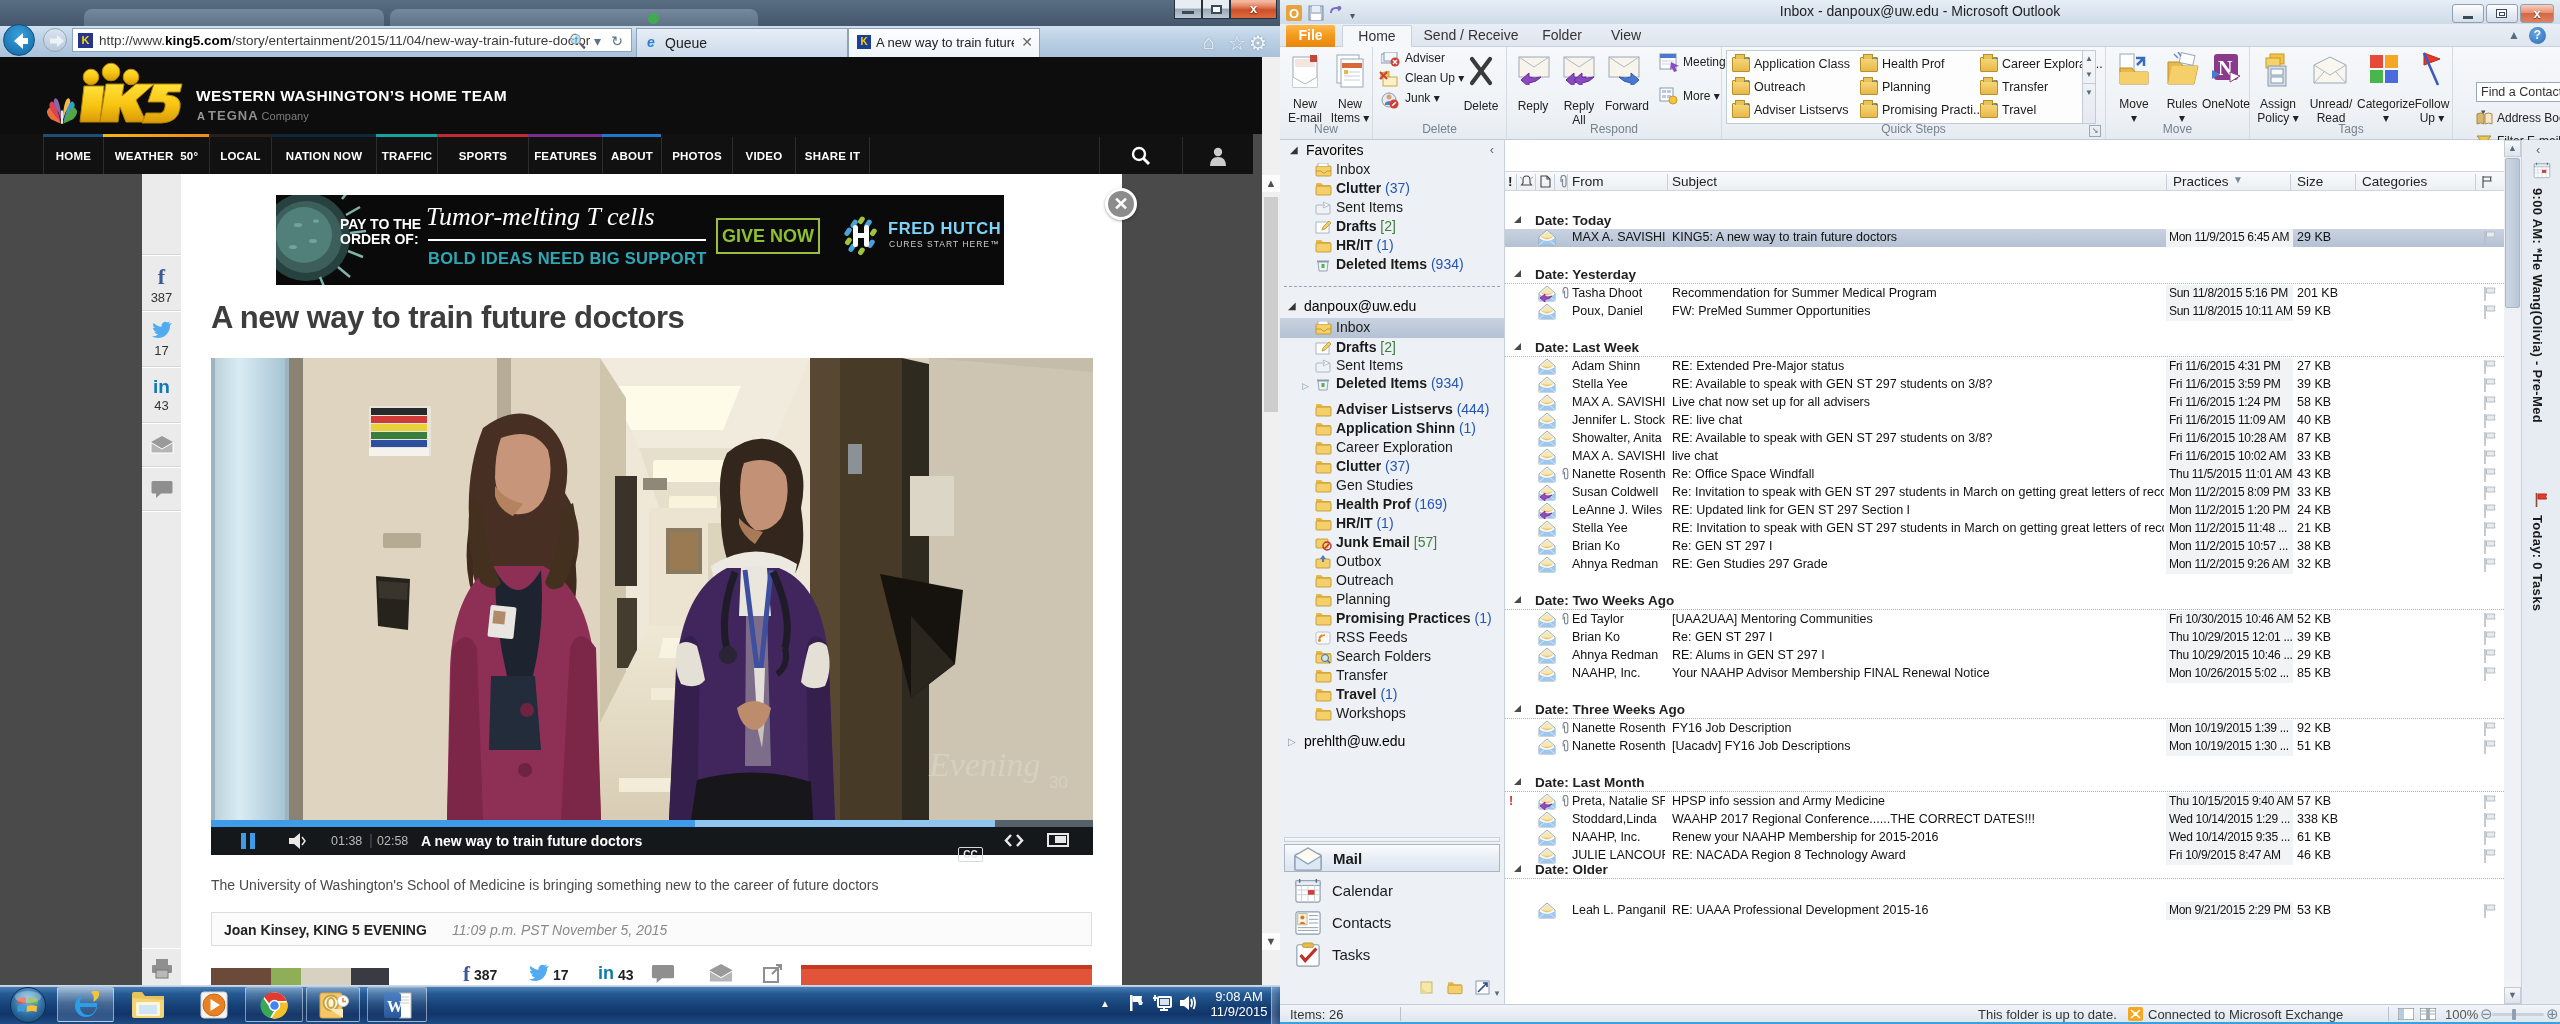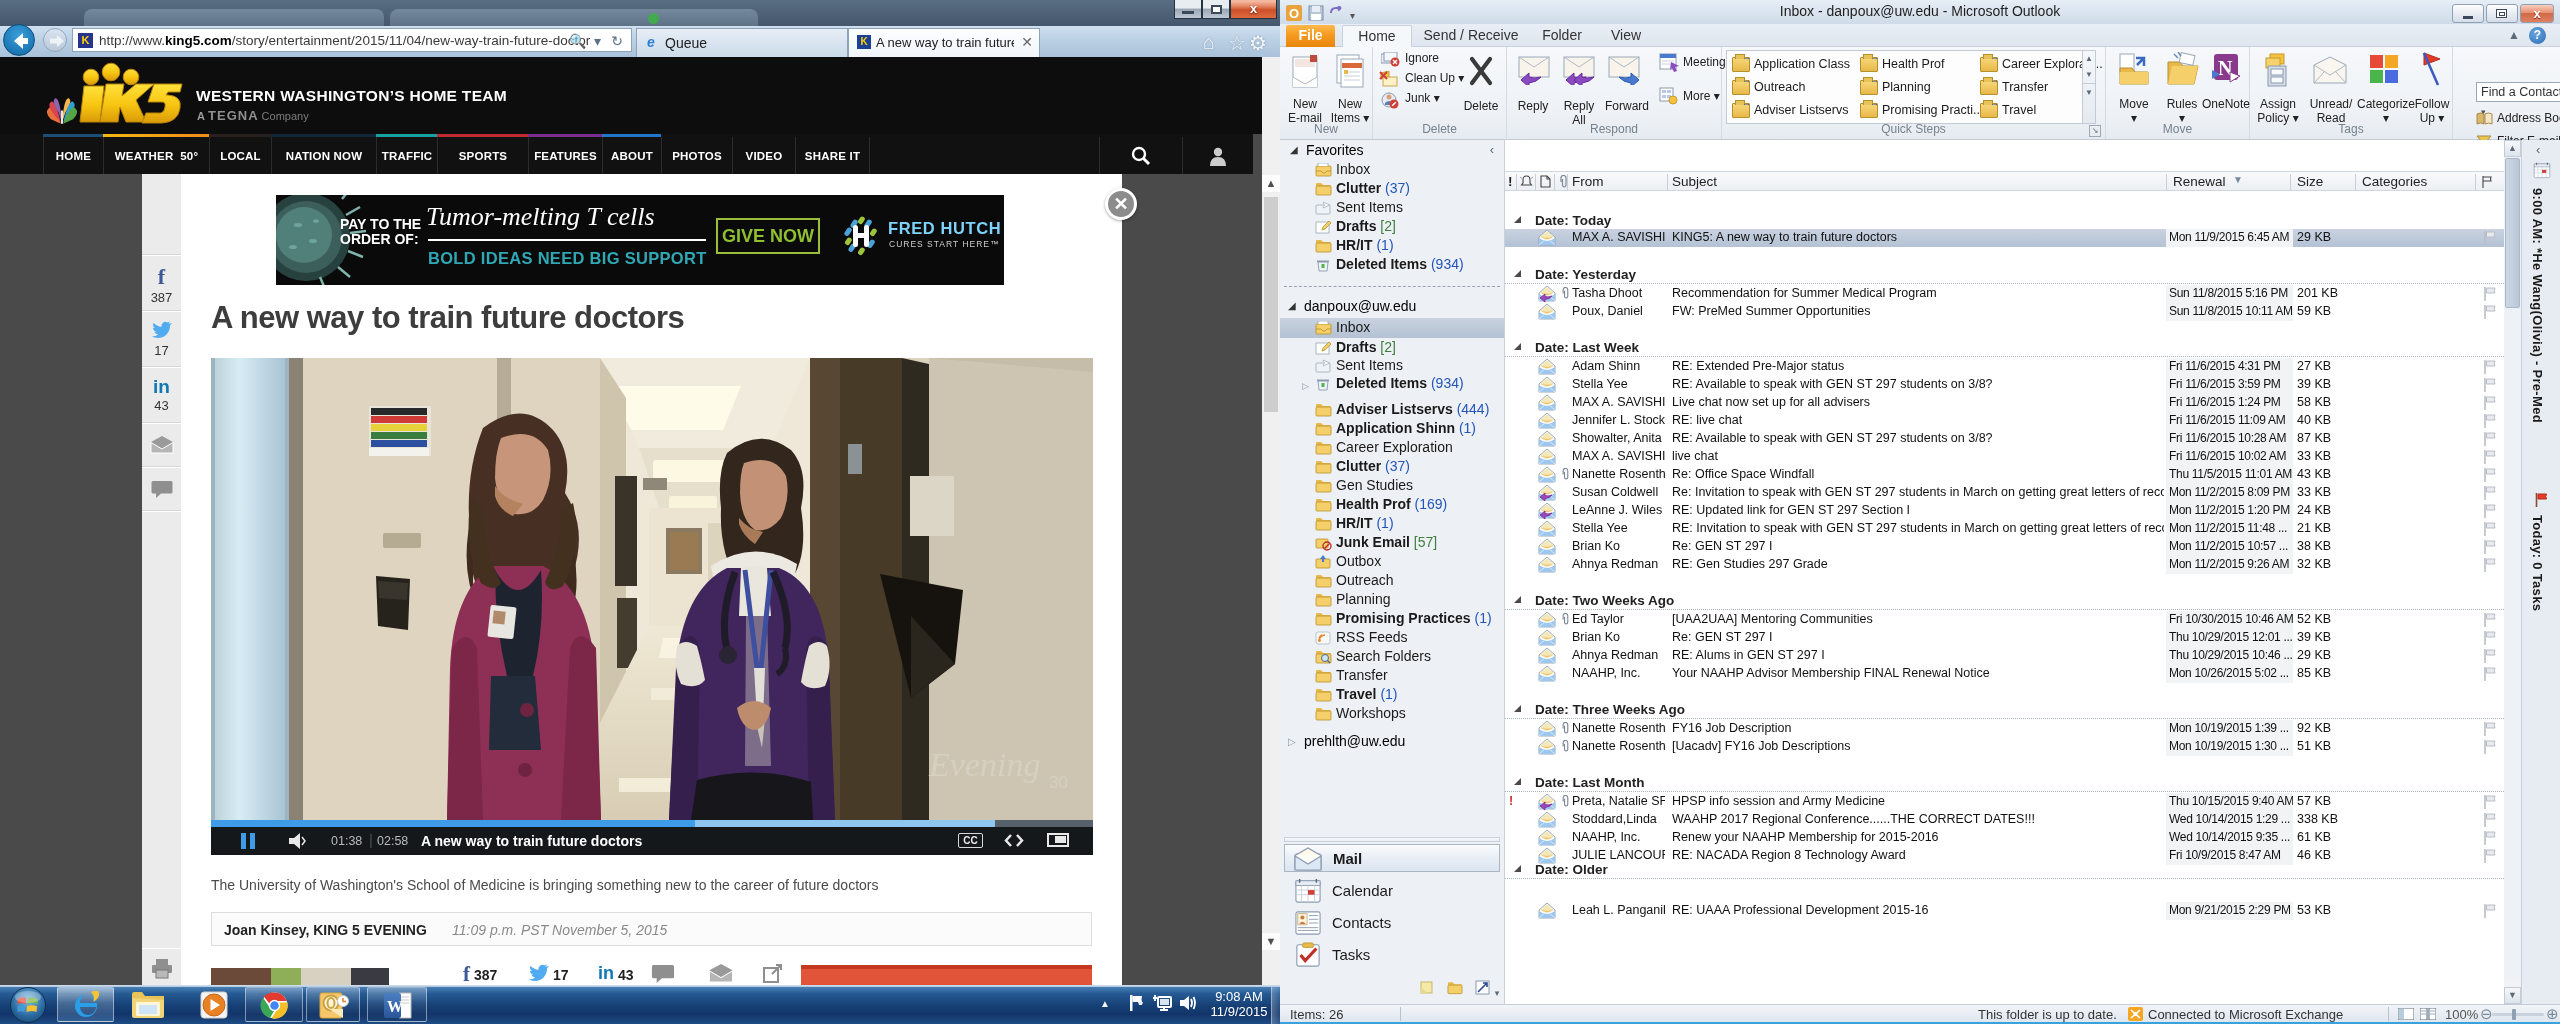--- a/index.html
+++ b/index.html
@@ -460,21 +460,21 @@
           <div style="position:absolute;left:30px;top:6px;width:5px;height:16px;background:#3d9be8;"></div>
           <div style="position:absolute;left:39px;top:6px;width:5px;height:16px;background:#3d9be8;"></div>
           <svg style="position:absolute;left:78px;top:6px;" width="20" height="16" viewBox="0 0 20 16">
               <path d="M0 5 L5 5 L11 0 L11 16 L5 11 L0 11 Z" fill="#e8e8e8"></path>
               <path d="M13 4 L16 8 L13 12" stroke="#e8e8e8" stroke-width="1.5" fill="none"></path>
             </svg>
           <span style="position:absolute;left:120px;top:7px;font-size:12.5px;color:#b8b8b8;">01:38</span>
           <span style="position:absolute;left:158px;top:4px;color:#4a4f54;font-size:15px;">|</span>
           <span style="position:absolute;left:166px;top:7px;font-size:12.5px;color:#b8b8b8;">02:58</span>
           <span style="position:absolute;left:210px;top:6px;font-size:14px;font-weight:bold;color:#fff;">A new way to train future doctors</span>
-          <div style="position:absolute;right:110px;top:6px;width:25px;height:15px;border:1.5px solid #d8d8d8;border-radius:2px;color:#e8e8e8;font-size:10px;font-weight:bold;text-align:center;line-height:14px;">CC</div>
+          <div style="position:absolute;right:110px;top:20px;width:25px;height:15px;border:1.5px solid #d8d8d8;border-radius:2px;color:#e8e8e8;font-size:10px;font-weight:bold;text-align:center;line-height:14px;">CC</div>
           <svg style="position:absolute;right:68px;top:6px;" width="22" height="15" viewBox="0 0 22 15">
               <path d="M8 2 L3 7.5 L8 13 M14 2 L19 7.5 L14 13" stroke="#e8e8e8" stroke-width="2.5" fill="none"></path>
             </svg>
           <div style="position:absolute;right:24px;top:6px;width:22px;height:14px;border:2px solid #e8e8e8;background:#15181a;">
               <div style="position:absolute;right:1px;top:1px;width:11px;height:7px;background:#e8e8e8;"></div>
             </div>
         </div>
       </div>
       <div id="caption">The University of Washington's School of Medicine is bringing something new to the career of future doctors</div>
       <div id="byline">
@@ -672,21 +672,21 @@
         <div class="rlabel">New</div>
       </div>
 
       <div class="rgroup" style="left:93px;width:134px;">
         <svg style="position:absolute;left:8px;top:5px;" width="20" height="15" viewBox="0 0 20 15">
             <rect x="0" y="2" width="13" height="9" fill="#e8ecf2" stroke="#8a9ab0"></rect>
             <rect x="3" y="0" width="13" height="9" fill="#f5f8fb" stroke="#8a9ab0"></rect>
             <circle cx="14" cy="10" r="4.5" fill="#d04038"></circle>
             <path d="M12 8 L16 12 M16 8 L12 12" stroke="#fff" stroke-width="1.4"></path>
           </svg>
-        <span class="rtext" style="position:absolute;left:32px;top:4px;">Ignore</span>
+        <span class="rtext" style="position:absolute;left:32px;top:4px;">Adviser</span>
         <svg style="position:absolute;left:6px;top:24px;" width="22" height="17" viewBox="0 0 22 17">
             <path d="M2 2 L10 0 L10 6 L2 8 Z" fill="#f5c242" stroke="#c89a2a"></path>
             <rect x="4" y="6" width="14" height="9" fill="#fdf1c8" stroke="#c8a84a"></rect>
             <path d="M1 1 L8 8 M8 1 L1 8" stroke="#d04038" stroke-width="2"></path>
           </svg>
         <span class="rtext" style="position:absolute;left:32px;top:24px;">Clean Up ▾</span>
         <svg style="position:absolute;left:8px;top:44px;" width="18" height="18" viewBox="0 0 18 18">
             <circle cx="8" cy="9" r="7" fill="#e8ecf2" stroke="#8a9ab0"></circle>
             <circle cx="8" cy="6" r="2.5" fill="#d8a078"></circle>
             <path d="M4 12 Q8 8 12 12 L12 14 L4 14 Z" fill="#5a80b8"></path>
@@ -1184,21 +1184,21 @@
           </svg>
         <div class="hsep" style="left:49px;"></div>
         <svg style="position:absolute;left:53px;top:3px;" width="10" height="14" viewBox="0 0 10 14">
             <use href="#clip"></use>
           </svg>
         <div class="hsep" style="left:62px;"></div>
         <span style="position:absolute;left:67px;top:2px;">From</span>
         <div class="hsep" style="left:162px;"></div>
         <span style="position:absolute;left:167px;top:2px;">Subject</span>
         <div class="hsep" style="left:661px;"></div>
-        <span style="position:absolute;left:668px;top:2px;">Renewal</span>
+        <span style="position:absolute;left:668px;top:2px;">Practices</span>
         <span style="position:absolute;left:728px;top:2px;color:#7a8a9a;font-size:10px;">▼</span>
         <div class="hsep" style="left:785px;"></div>
         <span style="position:absolute;left:792px;top:2px;">Size</span>
         <div class="hsep" style="left:850px;"></div>
         <span style="position:absolute;left:857px;top:2px;">Categories</span>
         <div class="hsep" style="left:970px;"></div>
         <svg style="position:absolute;left:976px;top:3px;" width="14" height="14" viewBox="0 0 14 14">
             <path d="M2 1 L2 13 M2 2 L10 2 Q9 4 10 6 L2 6" fill="none" stroke="#444" stroke-width="1.1"></path>
           </svg>
       </div>

